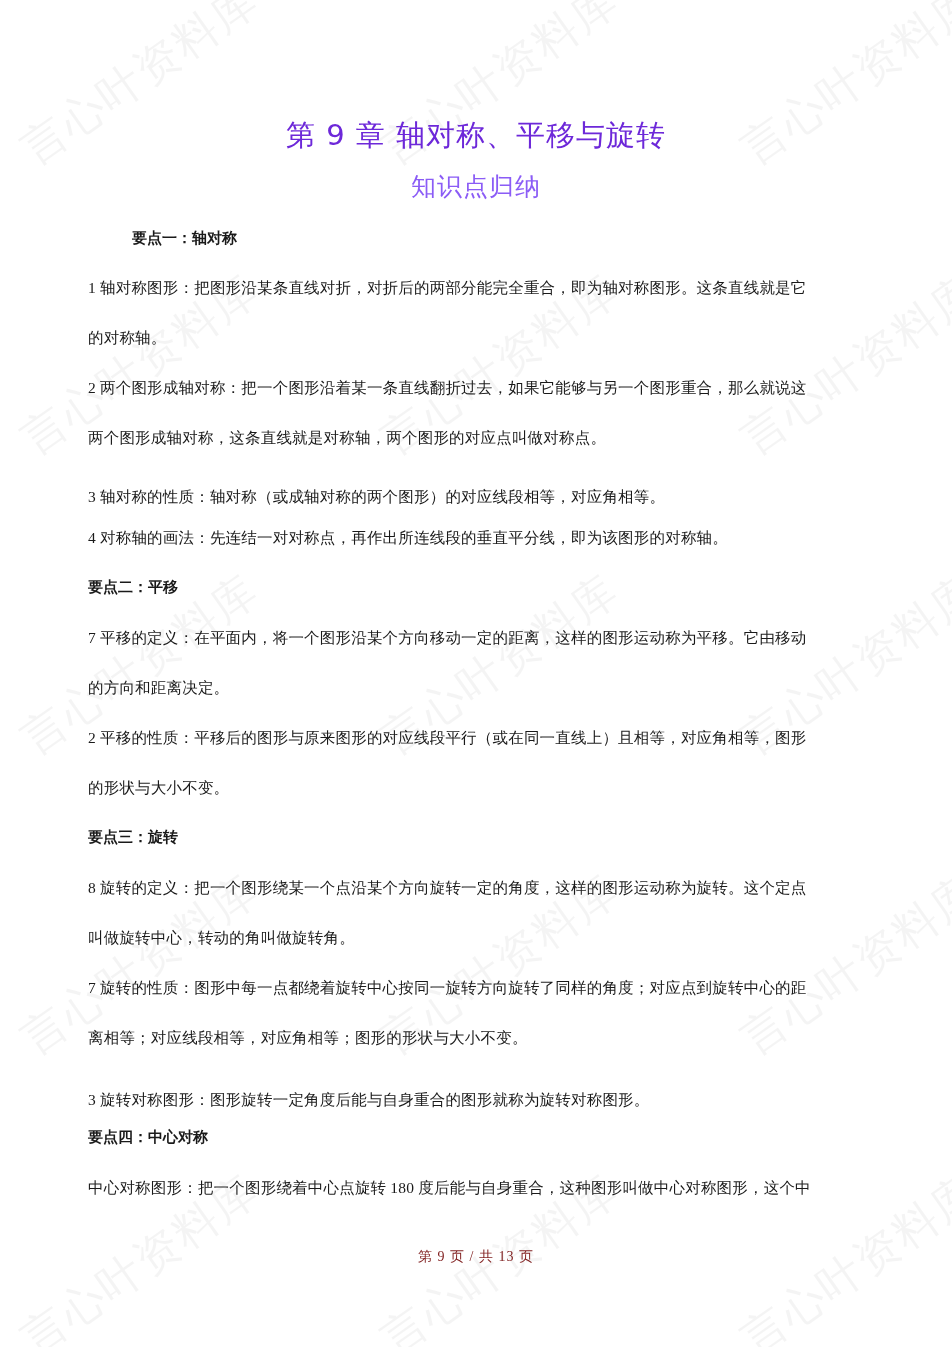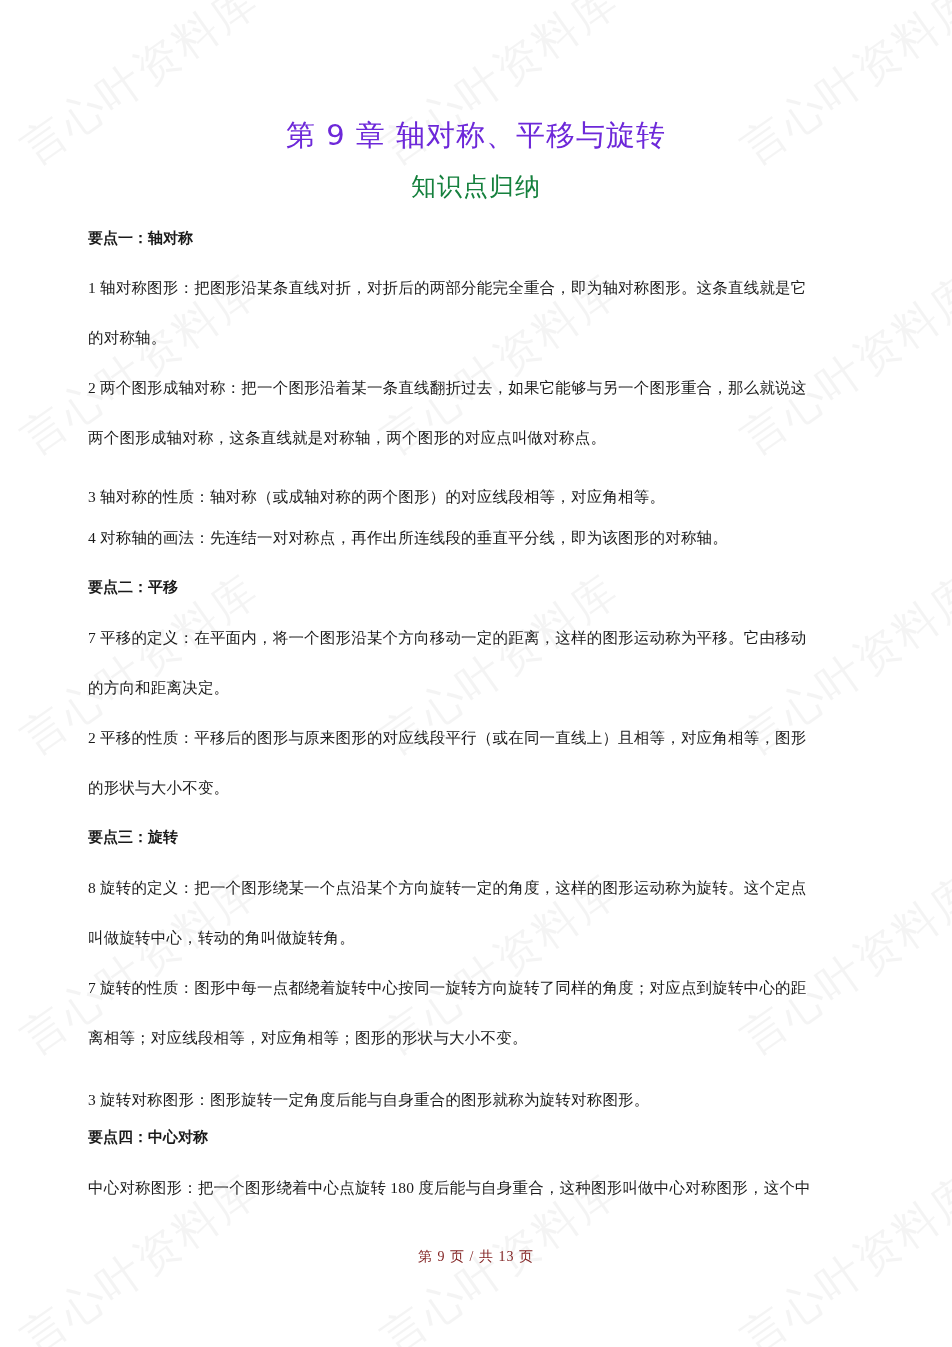--- a/index.html
+++ b/index.html
@@ -24,21 +24,21 @@
     position: absolute; left: 0; right: 0; top: 116px;
     text-align: center;
     font-family: "DejaVu Sans", "Liberation Sans", sans-serif;
     font-size: 29px; font-weight: normal; letter-spacing: 1px;
     margin: 0; color: #6d28d9;
   }
   .subtitle {
     position: absolute; left: 0; right: 0; top: 170px;
     text-align: center;
     font-size: 25px; font-weight: normal; letter-spacing: 1px;
-    margin: 0; color: #15803d;
+    margin: 0; color: #8b5cf6;
   }
   .content { position: absolute; left: 88px; width: 790px; top: 0; }
   .heading {
     position: absolute; left: 0;
     font-size: 15px; font-weight: bold; white-space: nowrap; margin: 0;
   }
   .line {
     position: absolute; left: 0; width: 790px;
     font-size: 15.5px; white-space: nowrap; margin: 0; letter-spacing: 0.2px;
   }
@@ -67,21 +67,21 @@
   <span class="wm" style="left:370px; top:1320px;">言心叶资料库</span>
   <span class="wm" style="left:730px; top:1320px;">言心叶资料库</span>
 </div>
 
 <div class="page">
   <h1 class="title">第 9 章  轴对称、平移与旋转</h1>
   <h2 class="subtitle">知识点归纳</h2>
 
   <div class="content">
 
-    <div class="heading" style="top:229px;">要点一：轴对称</div>
+    <div class="heading" style="top:229px;margin-left:44px;">要点一：轴对称</div>
     <div class="line" style="top:278px;">1  轴对称图形：把图形沿某条直线对折，对折后的两部分能完全重合，即为轴对称图形。这条直线就是它</div>
     <div class="line" style="top:328px;">的对称轴。</div>
     <div class="line" style="top:378px;">2  两个图形成轴对称：把一个图形沿着某一条直线翻折过去，如果它能够与另一个图形重合，那么就说这</div>
     <div class="line" style="top:428px;">两个图形成轴对称，这条直线就是对称轴，两个图形的对应点叫做对称点。</div>
     <div class="line" style="top:478px;margin-top:9px;">3  轴对称的性质：轴对称（或成轴对称的两个图形）的对应线段相等，对应角相等。</div>
     <div class="line" style="top:528px;">4  对称轴的画法：先连结一对对称点，再作出所连线段的垂直平分线，即为该图形的对称轴。</div>
 
     <div class="heading" style="top:578px;">要点二：平移</div>
     <div class="line" style="top:628px;">7  平移的定义：在平面内，将一个图形沿某个方向移动一定的距离，这样的图形运动称为平移。它由移动</div>
     <div class="line" style="top:678px;">的方向和距离决定。</div>

